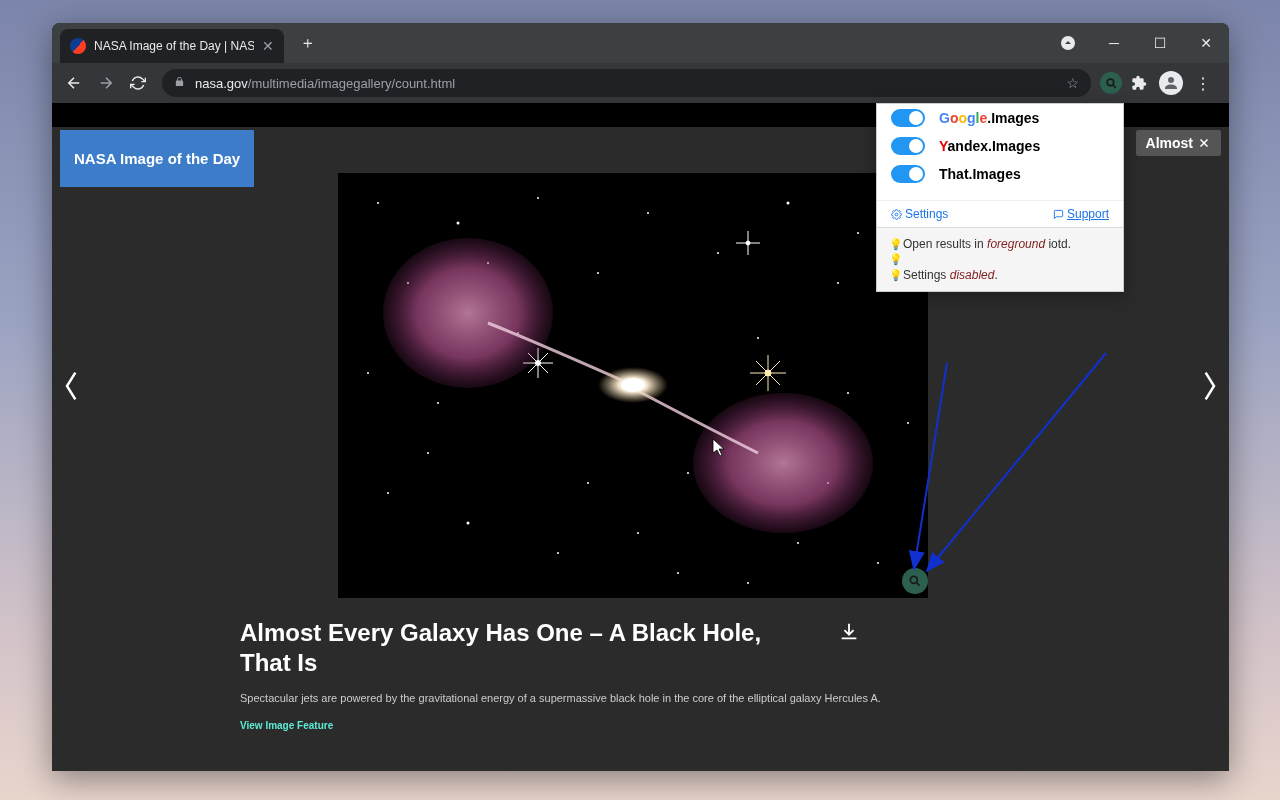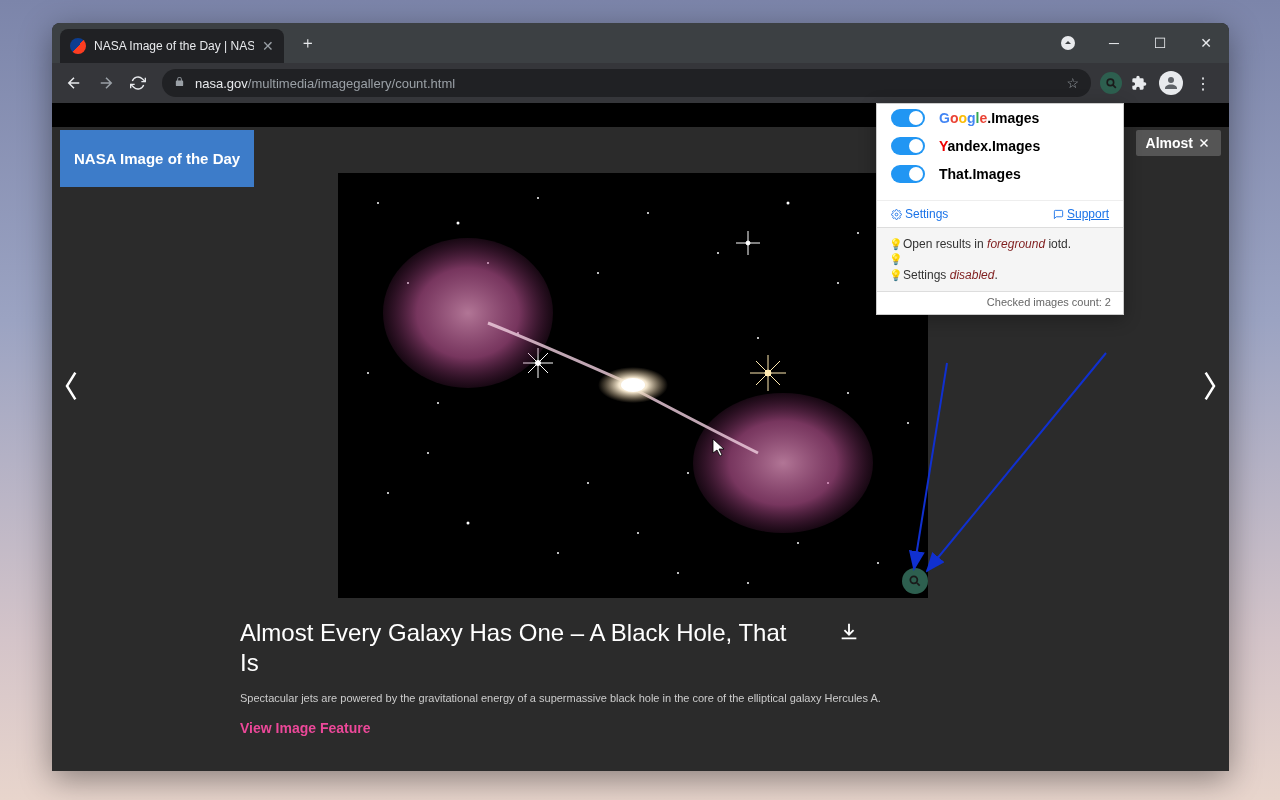--- a/index.html
+++ b/index.html
@@ -232,40 +232,40 @@
   left: 188px;
   width: 720px;
 }
 .caption-row {
   display: flex;
   align-items: flex-start;
 }
 .img-title {
   color: #fff;
   font-size: 24px;
-  font-weight: 400;
+  font-weight: 700;
   max-width: 560px;
   line-height: 1.25;
 }
 .download-btn {
   margin-left: auto;
   margin-right: 100px;
   color: #fff;
   cursor: pointer;
   margin-top: 3px;
 }
 .img-desc {
   color: #ccc;
   font-size: 11px;
   margin-top: 14px;
   max-width: 720px;
 }
 .feature-link {
-  color: #ec4899;
-  font-size: 14px;
+  color: #5eead4;
+  font-size: 10px;
   font-weight: 600;
   margin-top: 16px;
   display: inline-block;
   cursor: pointer;
 }
 .popup {
   position: absolute;
   top: 0px;
   left: 824px;
   width: 248px;
@@ -606,21 +606,20 @@
             <span><span>Open results in </span><span class="hint-link">foreground</span><span> iotd.</span></span>
           </div>
         <div class="hint-row">
             <span class="bulb yellow">💡</span>
           </div>
         <div class="hint-row">
             <span class="bulb blue">💡</span>
             <span><span>Settings </span><span class="hint-link">disabled</span><span>.</span></span>
           </div>
       </div>
-      <div class="popup-count">Checked images count: 2</div>
     </div>
 
     <svg class="arrow-annotation" style="top:0;left:0;" width="1177" height="668">
       <defs>
         <marker id="arrowhead" markerWidth="10" markerHeight="8" refX="9" refY="4" orient="auto">
           <polygon points="0 0, 10 4, 0 8" fill="#1030d0"></polygon>
         </marker>
       </defs>
       <line x1="895" y1="260" x2="862" y2="466" stroke="#1030d0" stroke-width="2" marker-end="url(#arrowhead)"></line>
       <line x1="1054" y1="250" x2="875" y2="468" stroke="#1030d0" stroke-width="2" marker-end="url(#arrowhead)"></line>

